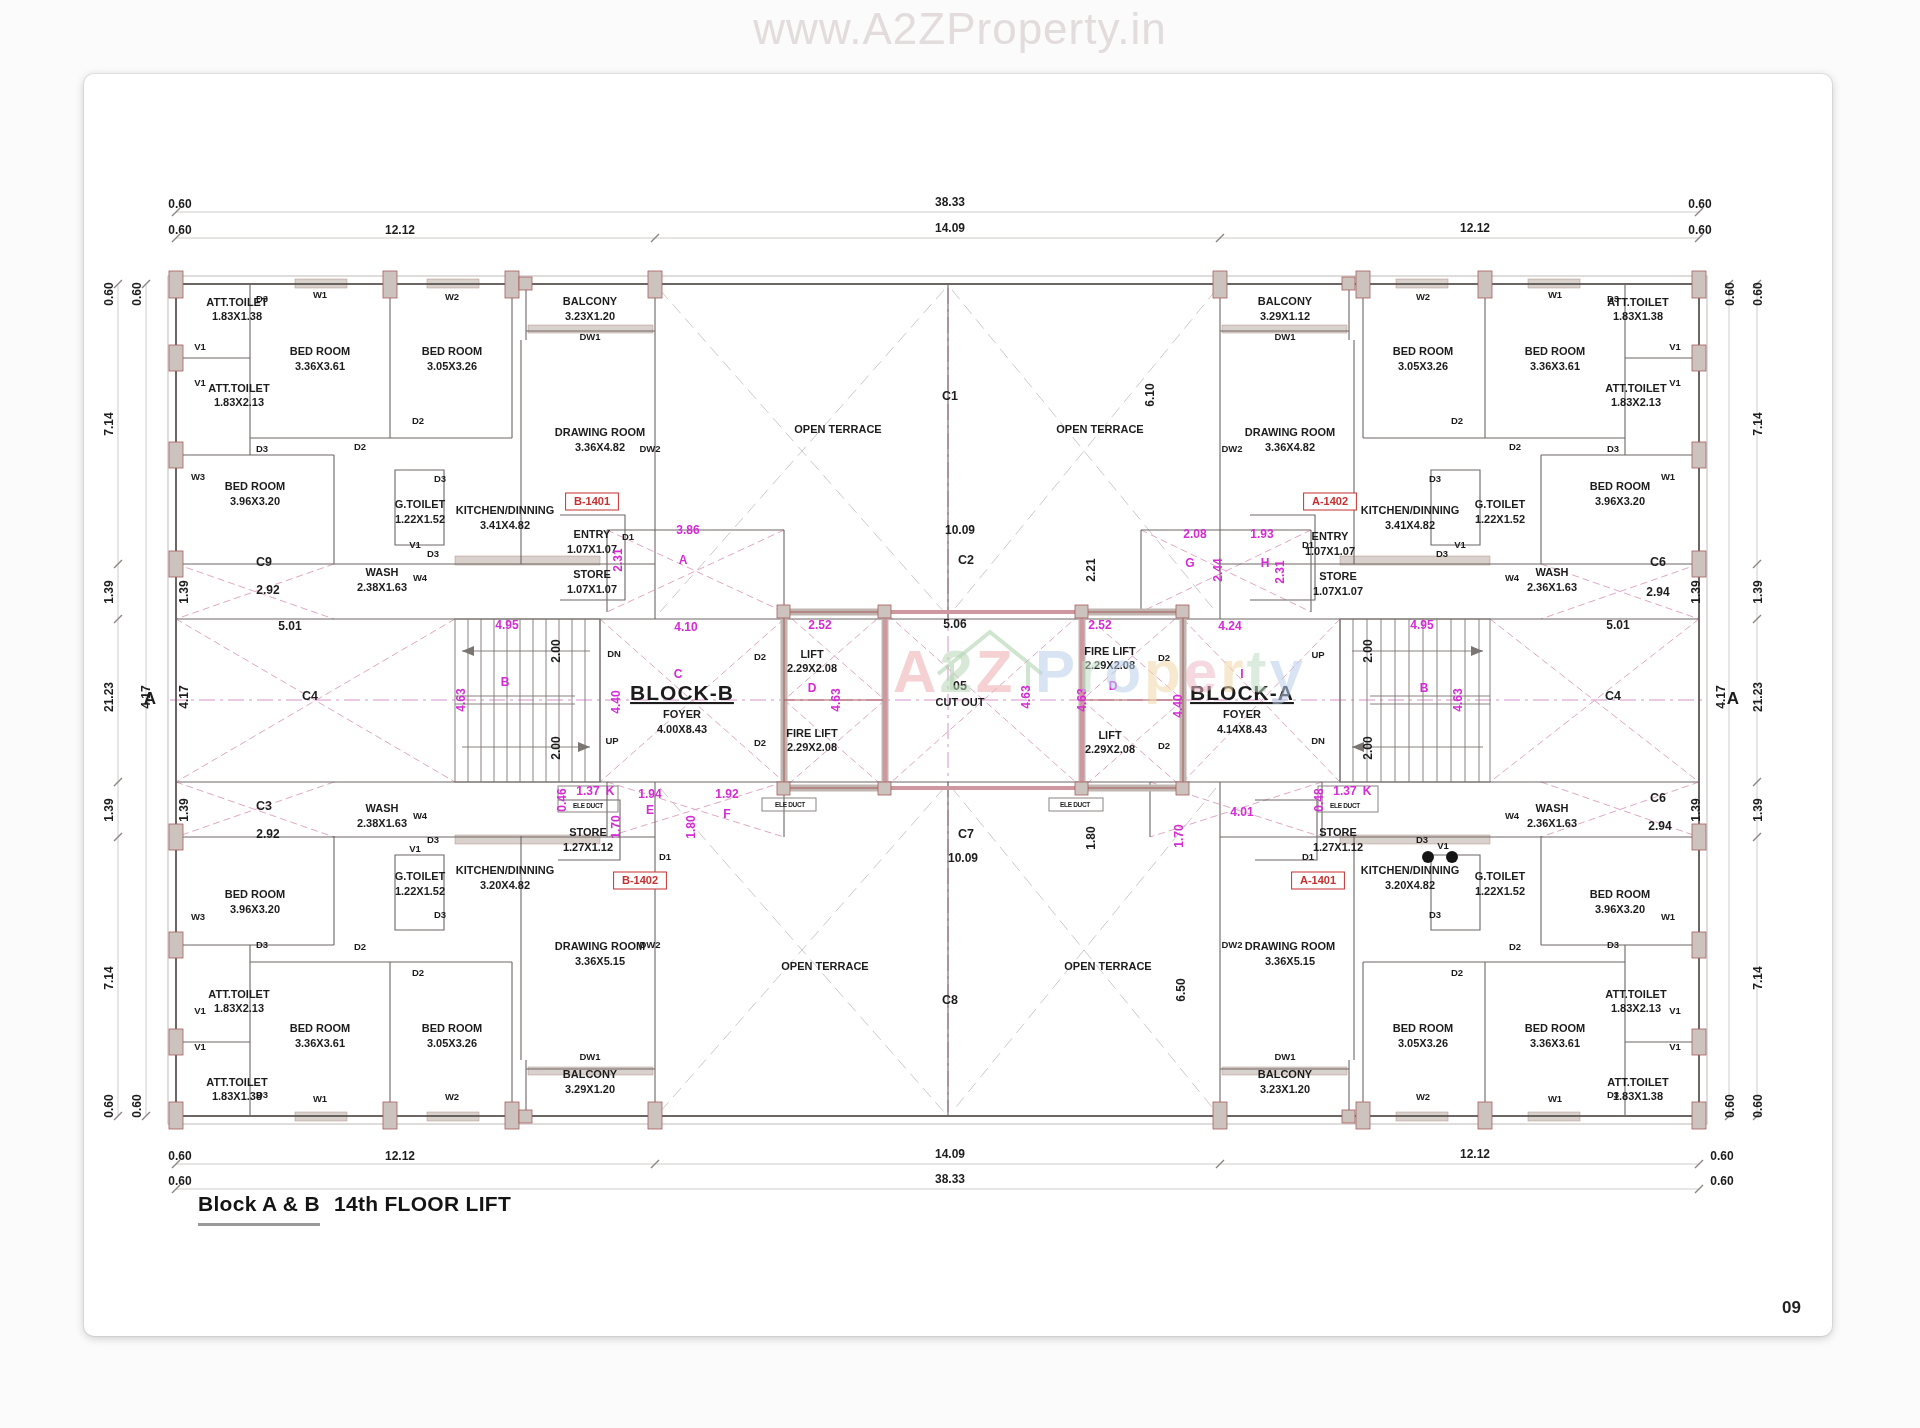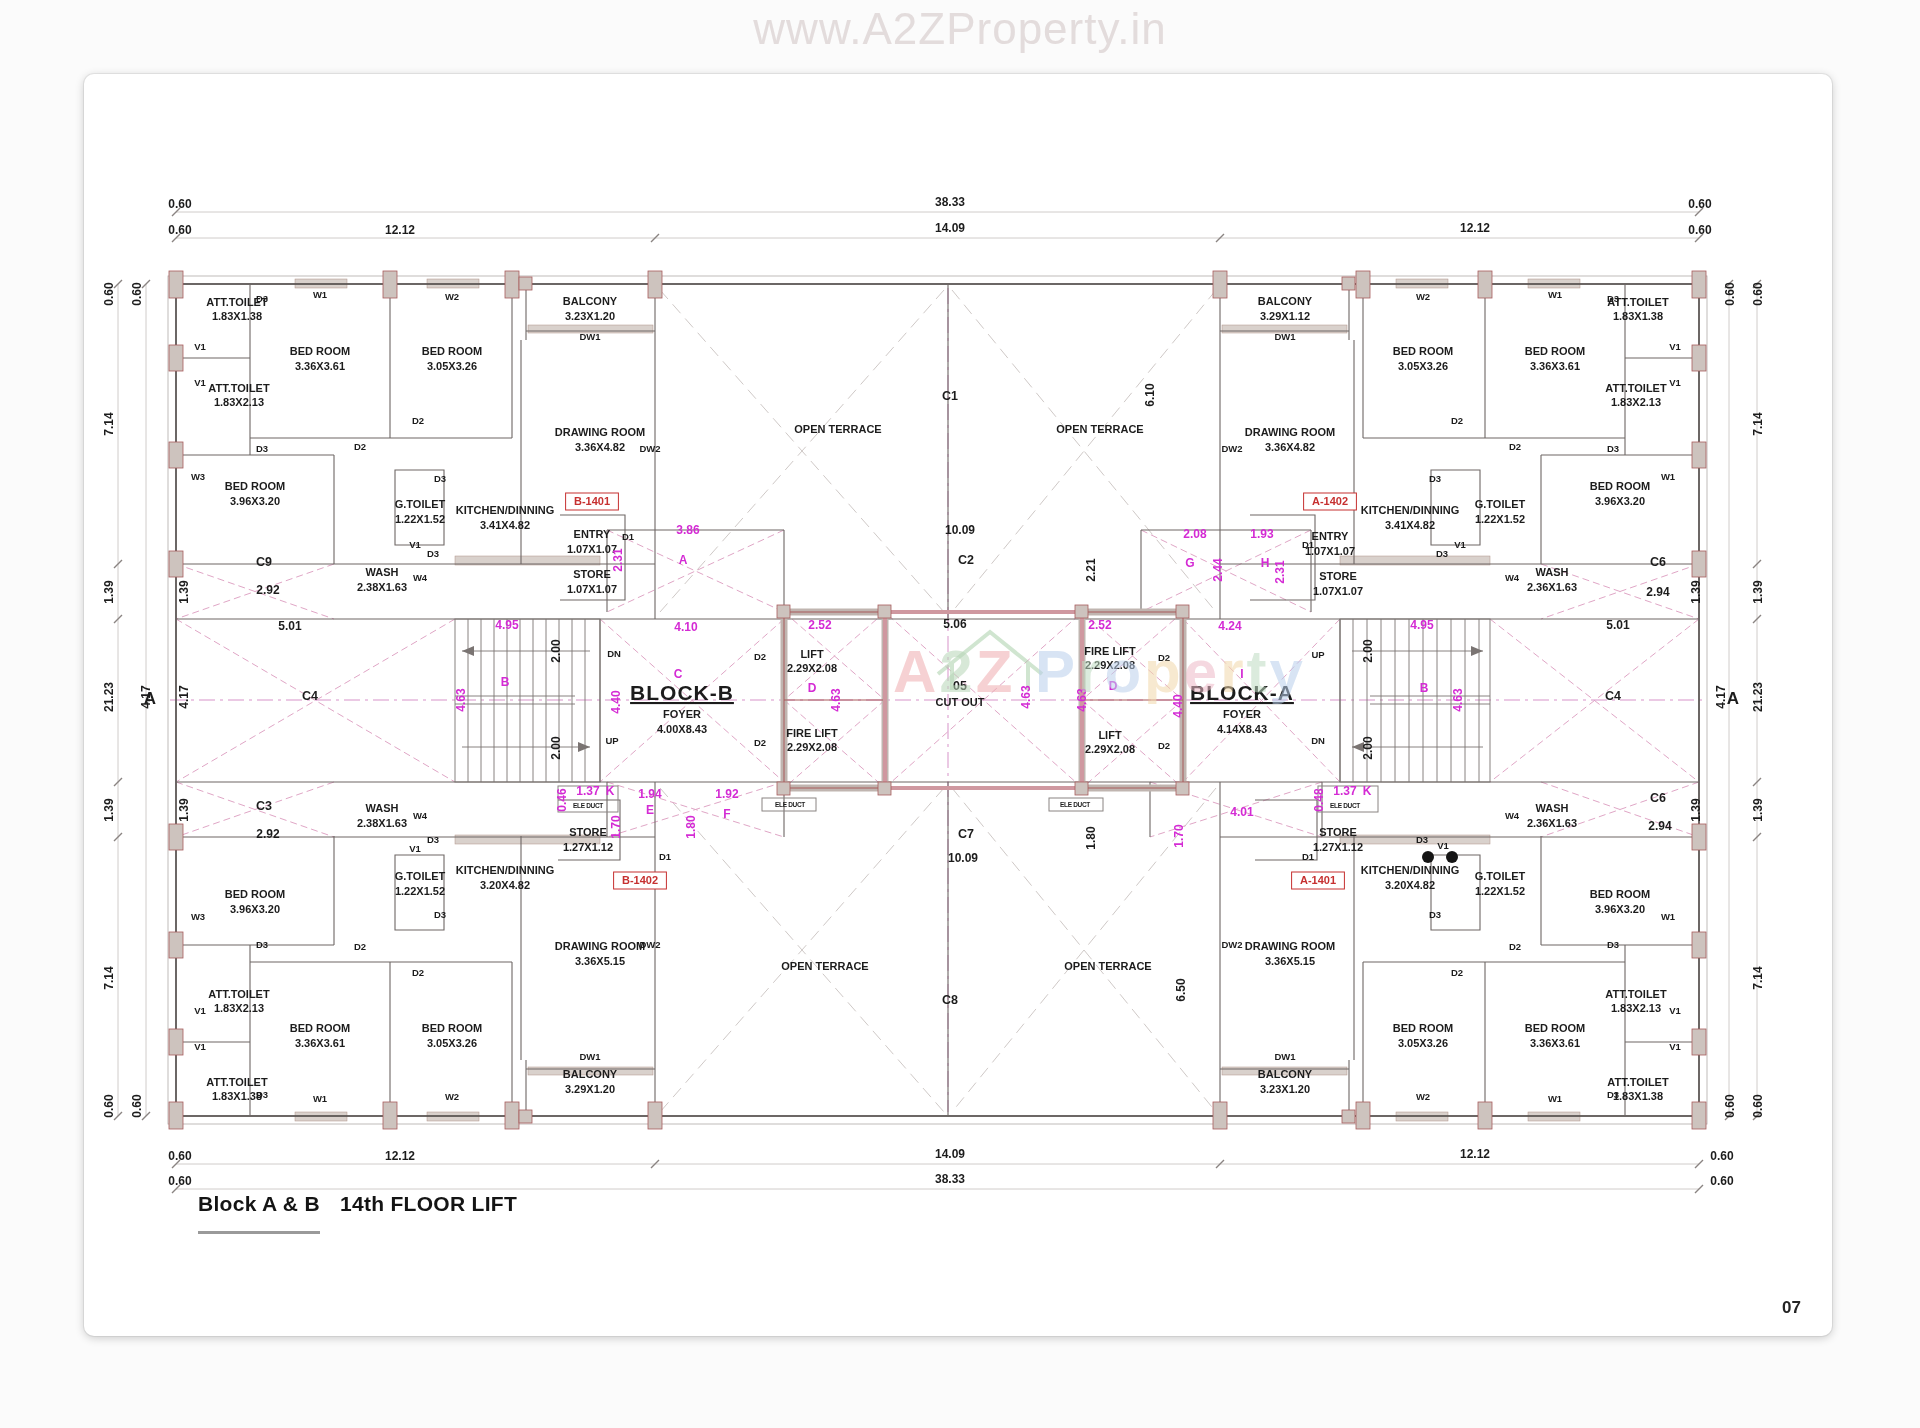--- a/index.html
+++ b/index.html
@@ -38,21 +38,21 @@
   text.m{font-size:12px;fill:#d42bd4;}
   text.b{font-size:21px;letter-spacing:1px;text-decoration:underline;}
   text.u{font-size:11px;fill:#c63030;}
   text.y{font-size:6.5px;letter-spacing:-.3px;}
   text.s{font-size:17px;}
   rect.ubox{fill:#fff;stroke:#c63030;stroke-width:1;}
   .wm-center{position:absolute;left:893px;top:642px;font-weight:bold;font-size:60px;
              letter-spacing:3px;opacity:.55;white-space:nowrap;line-height:1;text-align:right;}
   .title{position:absolute;left:198px;top:1192px;font-size:21px;font-weight:bold;color:#141414;
          letter-spacing:.3px;white-space:nowrap;}
-  .title .p1{border-bottom:3px solid #9a9a9a;padding-bottom:16px;margin-right:20px;}
+  .title .p1{border-bottom:3px solid #9a9a9a;padding-bottom:8px;margin-right:14px;}
   .pageno{position:absolute;left:1782px;top:1298px;font-size:17px;font-weight:bold;color:#242424;}
 </style>
 </head>
 <body>
 
 <div class="stage">
 
   <div class="wm-top">www.A2ZProperty.in</div>
 
   <div class="card"></div>
@@ -543,14 +543,14 @@
         <text class="lb t" x="1232" y="948">DW2</text>
       </g>
   </svg>
 
   <div class="wm-center" id="wm-center"><span style="color: rgb(239, 173, 176);">A</span><span style="color: rgb(184, 214, 184);">2</span><span style="color: rgb(239, 173, 176);">Z</span><span style="color: rgb(255, 255, 255);">&nbsp;</span><span style="color: rgb(185, 207, 236);">P</span><span style="color: rgb(191, 220, 194);">r</span><span style="color: rgb(189, 209, 236);">o</span><span style="color: rgb(242, 216, 171);">p</span><span style="color: rgb(238, 186, 199);">e</span><span style="color: rgb(242, 216, 171);">r</span><span style="color: rgb(191, 220, 194);">t</span><span style="color: rgb(185, 207, 236);">y</span></div>
 
   <div class="title">
     <span class="p1">Block A &amp; B</span><span class="p2">14th FLOOR LIFT</span>
   </div>
 
-  <div class="pageno">07</div>
+  <div class="pageno">09</div>
 </div>
 
 </body></html>

